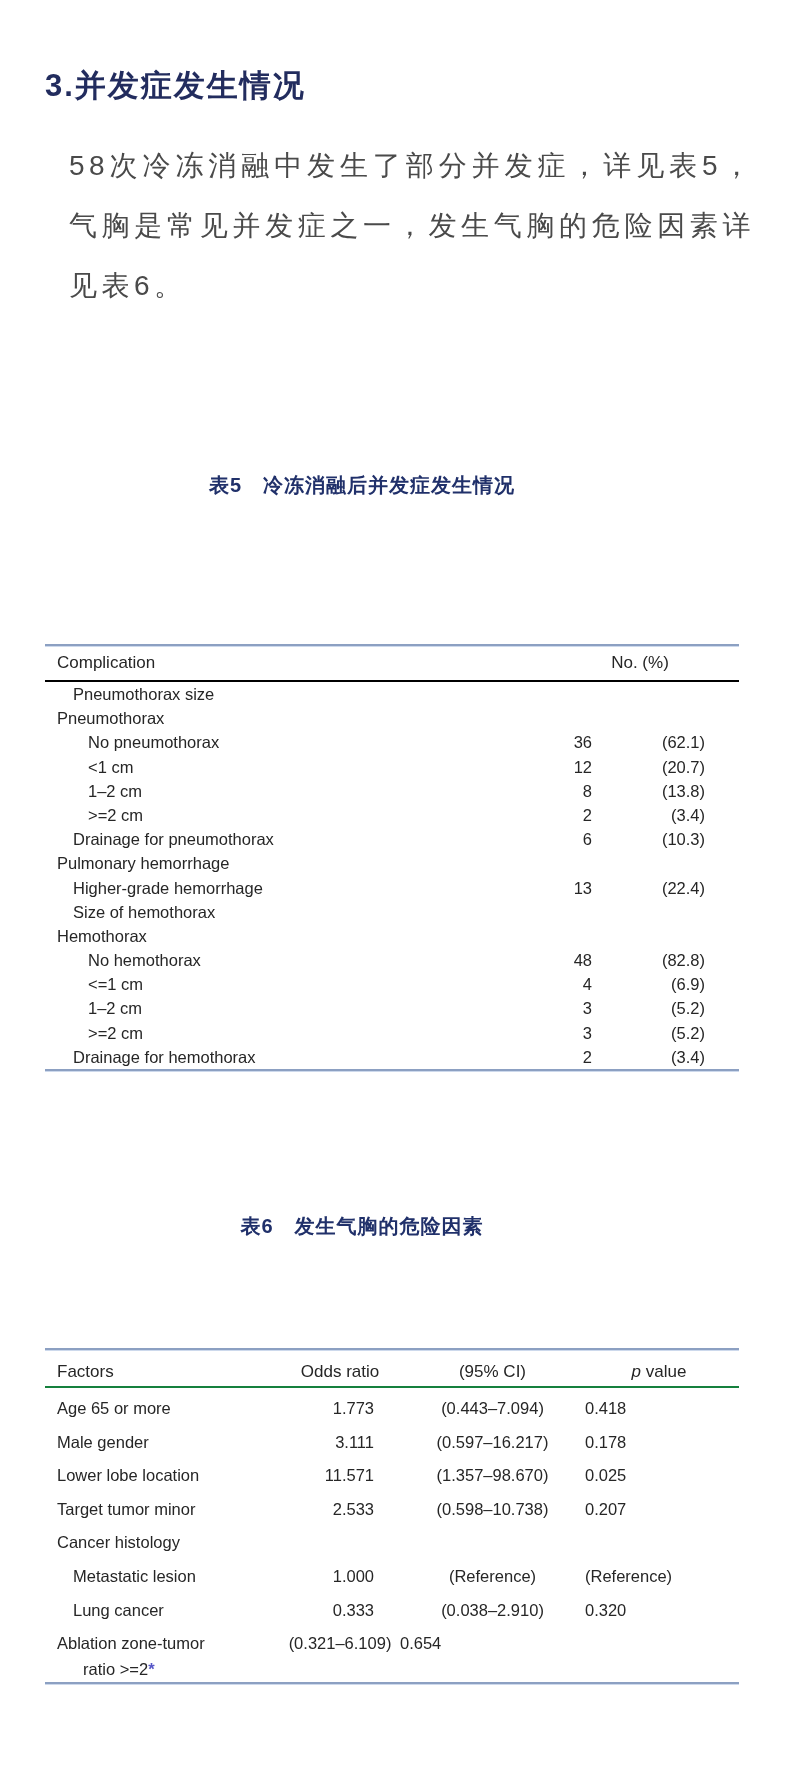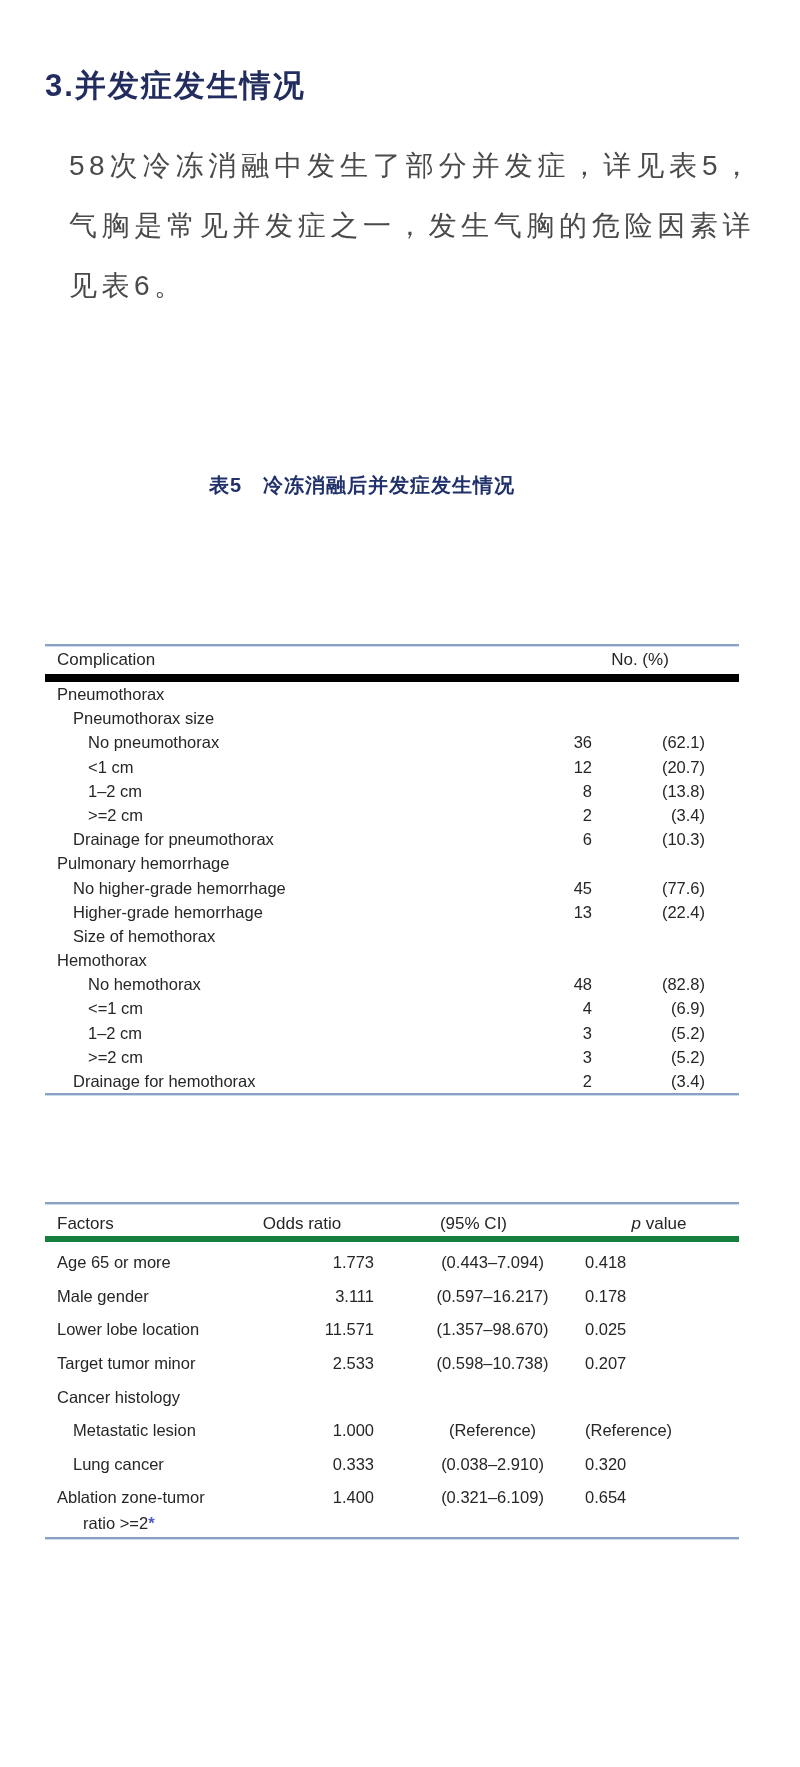--- a/index.html
+++ b/index.html
@@ -29,39 +29,38 @@
   .tbl { margin:0 45px; width:694px; color:#262626; font-size:16.5px; }
   .tbl-5 { margin-top:144px; }
   .tbl-6 { margin-top:107px; }
   .rule { height:2px; background:#8ca0c2; box-shadow:0 1px 0 #cdd9ec; }
 
   
   .t5-head {
     display:grid; grid-template-columns:1fr 170px;
     align-items:center; height:36px;
     padding:0 34px 0 12px; font-size:17px;
-    border-bottom:8px solid #000000;
+    border-bottom:2px solid #000000;
   }
   .t5-head .vh { text-align:center; padding-left:40px; }
   .t5-row {
     display:grid; grid-template-columns:1fr 60px 113px;
     padding:0 34px 0 12px; height:24.2px; line-height:24.2px;
   }
   .t5-row .no  { text-align:right; }
   .t5-row .pct { text-align:right; }
   .ind1 { padding-left:16px; }
   .ind2 { padding-left:31px; }
 
   
   .t6-head {
     display:grid; grid-template-columns:1fr 120px 185px 148px;
     align-items:center; height:30px;
     padding:0 6px 0 12px; font-size:17px;
-    border-bottom:6px solid #15803d;
-    gap:19px;
+    border-bottom:2px solid #15803d;
   }
   .t6-head .ch { text-align:center; }
   .t6-row {
     display:grid; grid-template-columns:1fr 120px 185px 148px;
     padding:8px 6px 0 12px; line-height:25.6px;
   }
   .t6-row .odds { text-align:right; padding-right:26px; }
   .t6-row .ci   { text-align:center; }
   .t6-row .pv   { text-align:left; }
   .cont { padding-left:26px; }
@@ -80,26 +79,26 @@
   <div class="caption caption-5">表5　冷冻消融后并发症发生情况</div>
 
   <div class="tbl tbl-5">
     <div class="rule"></div>
     <div class="t5-head">
       <span>Complication</span>
       <span class="vh">No. (%)</span>
     </div>
     <div id="t5-body">
         <div class="t5-row">
+          <div class="label ind1">Pneumothorax size</div>
+          <div class="no"></div>
+          <div class="pct"></div>
+        </div>
+        <div class="t5-row">
           <div class="label ind0">Pneumothorax</div>
-          <div class="no"></div>
-          <div class="pct"></div>
-        </div>
-        <div class="t5-row">
-          <div class="label ind1">Pneumothorax size</div>
           <div class="no"></div>
           <div class="pct"></div>
         </div>
         <div class="t5-row">
           <div class="label ind2">No pneumothorax</div>
           <div class="no">36</div>
           <div class="pct">(62.1)</div>
         </div>
         <div class="t5-row">
           <div class="label ind2">&lt;1 cm</div>
@@ -120,25 +119,20 @@
           <div class="label ind1">Drainage for pneumothorax</div>
           <div class="no">6</div>
           <div class="pct">(10.3)</div>
         </div>
         <div class="t5-row">
           <div class="label ind0">Pulmonary hemorrhage</div>
           <div class="no"></div>
           <div class="pct"></div>
         </div>
         <div class="t5-row">
-          <div class="label ind1">No higher-grade hemorrhage</div>
-          <div class="no">45</div>
-          <div class="pct">(77.6)</div>
-        </div>
-        <div class="t5-row">
           <div class="label ind1">Higher-grade hemorrhage</div>
           <div class="no">13</div>
           <div class="pct">(22.4)</div>
         </div>
         <div class="t5-row">
           <div class="label ind1">Size of hemothorax</div>
           <div class="no"></div>
           <div class="pct"></div>
         </div>
         <div class="t5-row">
@@ -168,20 +162,21 @@
         </div>
         <div class="t5-row">
           <div class="label ind1">Drainage for hemothorax</div>
           <div class="no">2</div>
           <div class="pct">(3.4)</div>
         </div>
       </div>
     <div class="rule"></div>
   </div>
 
+  <div class="caption caption-6">表6　发生气胸的危险因素</div>
 
   <div class="tbl tbl-6">
     <div class="rule"></div>
     <div class="pad-top"></div>
     <div class="t6-head">
       <span>Factors</span>
       <span class="ch">Odds ratio</span>
       <span class="ch">(95% CI)</span>
       <span class="ch"><i>p</i><span> value</span></span>
     </div>
@@ -240,21 +235,20 @@
           </div>
           <div class="odds">0.333</div>
           <div class="ci">(0.038–2.910)</div>
           <div class="pv">0.320</div>
         </div>
         <div class="t6-row">
           <div class="label ind0">
             <div class="">Ablation zone-tumor</div>
             <div class="cont">ratio &gt;=2<span class="star">*</span></div>
           </div>
-          <div class="odds">1.400</div>
           <div class="ci">(0.321–6.109)</div>
           <div class="pv">0.654</div>
         </div>
       </div>
     <div class="rule"></div>
   </div>
 
 </div>
 
 </body></html>

